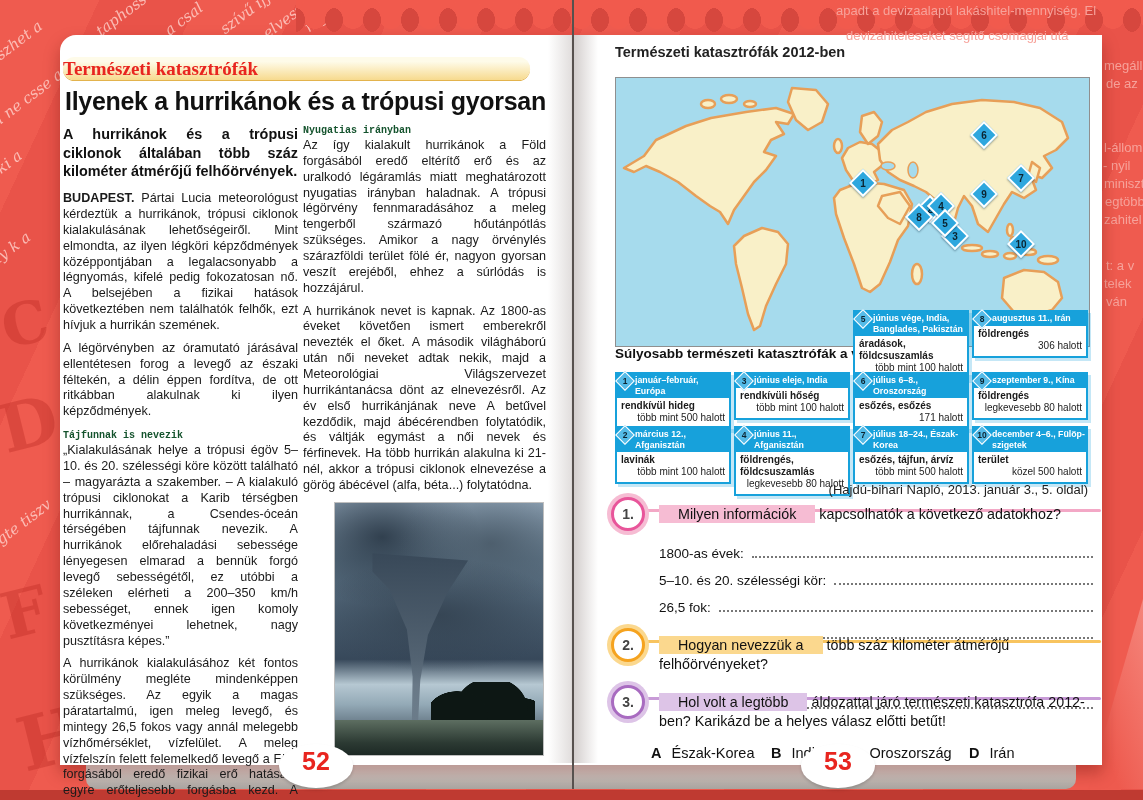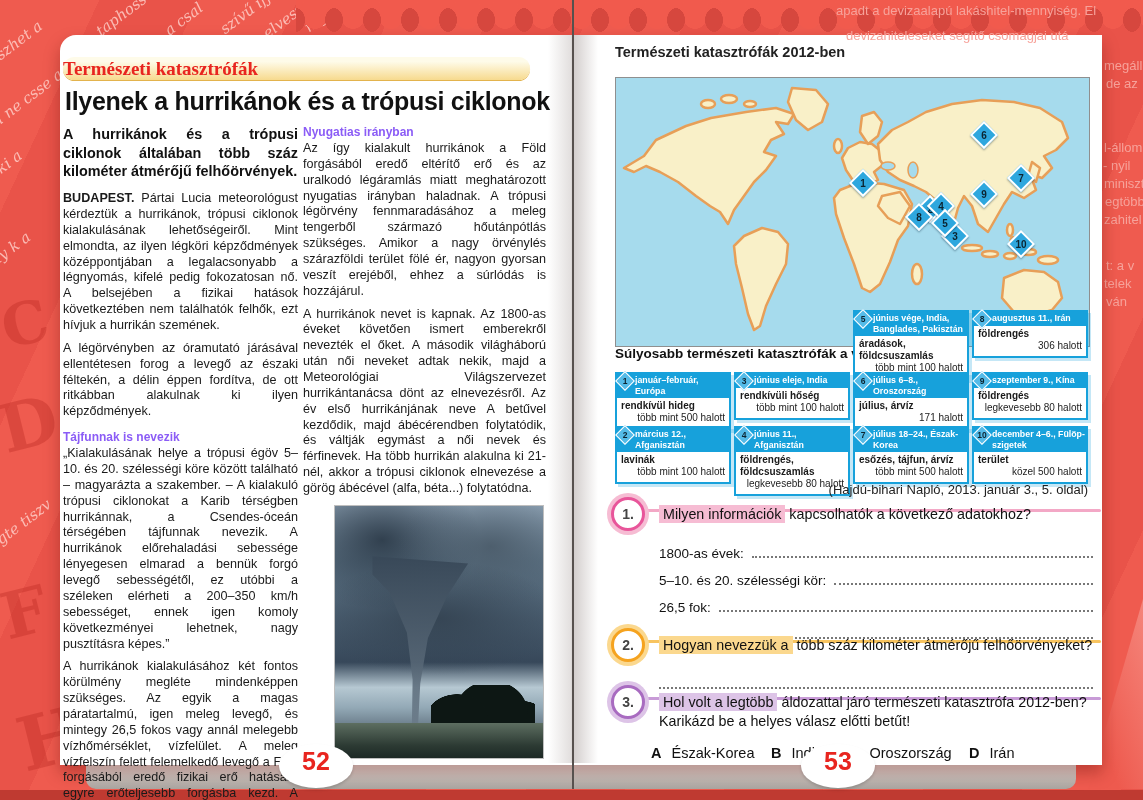--- a/index.html
+++ b/index.html
@@ -44,21 +44,21 @@
     background:linear-gradient(180deg,#fefbe9 20%,#f7da8e);box-shadow:0 1px 0 #e3b34d;
     display:flex;align-items:center;justify-content:flex-start;}
   .banner span{font-family:"Liberation Serif",serif;font-weight:bold;font-size:19px;color:#e8251f;}
   .headline{position:absolute;left:2px;top:52px;width:500px;font-size:25px;font-weight:bold;
     color:#111;letter-spacing:-.3px;}
   .cols{position:absolute;left:0;top:90px;width:510px;}
   .col1{position:absolute;left:0;top:0;width:235px;}
   .col2{position:absolute;left:240px;top:0;width:243px;}
   .lead{font-weight:bold;font-size:14.4px;line-height:1.3;text-align:justify;color:#111;margin:0 0 10px;}
   .para{font-size:12.6px;line-height:1.26;text-align:justify;color:#1a1a1a;margin:0 0 7px;}
-  .subhead{font-size:12px;font-weight:bold;color:#8b5cf6;margin:10px 0 2px;}
+  .subhead{font-size:10px;font-weight:bold;color:#14532d;margin:10px 0 2px;font-family:Liberation Mono, monospace;}
   
   .photo{position:relative;width:208px;height:252px;margin:8px 0 0 31px;border:1px solid #bfbfbf;
     overflow:hidden;background:linear-gradient(180deg,#8fa3b5 0%,#5f7587 22%,#45586a 48%,#37485a 62%,#b6c8d2 72%,#93a9b6 80%,#50606e 92%,#2f3d4a 100%);}
   .cloud{position:absolute;border-radius:50%;}
   .cl1{left:-25%;top:-14%;width:95%;height:55%;background:radial-gradient(closest-side,rgba(38,52,66,.85),transparent);}
   .cl2{left:30%;top:-8%;width:90%;height:48%;background:radial-gradient(closest-side,rgba(70,86,100,.8),transparent);}
   .cl3{left:-10%;top:22%;width:120%;height:45%;background:radial-gradient(closest-side,rgba(48,62,76,.75),transparent);}
   .funnel{position:absolute;left:18%;top:20%;width:46%;height:72%;
     background:linear-gradient(180deg,rgba(56,72,88,.95),rgba(110,126,140,.85));
     clip-path:polygon(0 0,100% 4%,78% 22%,58% 45%,50% 70%,47% 100%,41% 100%,42% 68%,36% 42%,18% 20%,0 10%);}
@@ -92,21 +92,21 @@
   .q{position:absolute;left:42px;width:478px;}
   .q1{top:470px;--c:#e8559a;--cl:#f6bcd3;--cr:#f3a8c6;}
   .q2{top:601px;--c:#f5a31f;--cl:#fbd88e;--cr:#f8c45f;}
   .q3{top:658px;--c:#a86bc0;--cl:#ddc4e7;--cr:#c89bd7;}
   .qtop{position:relative;padding-left:44px;}
   .qrule{position:absolute;left:26px;right:-8px;top:4px;height:3px;background:var(--cr);border-radius:2px;}
   .qbadge{position:absolute;left:-4px;top:-8px;width:28px;height:28px;border-radius:50%;background:#fff;
     border:3px solid var(--c);box-shadow:0 0 0 4px var(--cl);display:flex;align-items:center;
     justify-content:center;font-weight:bold;font-size:14px;color:#444;z-index:2;}
   .qtext{position:relative;z-index:1;font-size:14.3px;line-height:1.35;color:#111;}
-  .hl{background:var(--cl);padding:1px 4px;}
+  .hl{background:var(--cl);padding:1px 19px;}
   .qlines{margin-top:10px;padding-left:44px;}
   .qline{display:flex;align-items:flex-end;height:27px;}
   .qlabel{font-size:13.5px;color:#111;margin-right:8px;white-space:nowrap;}
   .dots{flex:1;border-bottom:2px dotted #777;transform:translateY(-3px);}
   .opts{display:flex;margin-top:13px;padding-left:36px;}
   .opt{display:flex;gap:10px;font-size:14.5px;color:#111;}
   .opt b{font-weight:bold;}
 </style>
 </head>
 <body>
@@ -140,21 +140,21 @@
 <div class="curl"></div>
 <div class="bottom-strip"></div>
 <div class="fore-edge"></div>
 
 <div class="spread"></div>
 
 <div class="pageL">
   <div class="banner">
     <span>Természeti katasztrófák</span>
   </div>
-  <div class="headline">Ilyenek a hurrikánok és a trópusi ciklonok</div>
+  <div class="headline">Ilyenek a hurrikánok és a trópusi gyorsan</div>
   <div class="cols">
     <div class="col1">
       <p class="lead">A hurrikánok és a trópusi ciklonok általában több száz kilométer átmérőjű felhőörvények.</p>
       <p class="para"><b>BUDAPEST.</b><span> Pártai Lucia meteorológust kérdeztük a hurrikánok, trópusi ciklonok kialakulásának lehetőségeiről. Mint elmondta, az ilyen légköri képződmények középpontjában a legalacsonyabb a légnyomás, kifelé pedig fokozatosan nő. A belsejében a fizikai hatások következtében nem találhatók felhők, ezt hívjuk a hurrikán szemének.</span></p>
       <p class="para">A légörvényben az óramutató járásával ellentétesen forog a levegő az északi féltekén, a délin éppen fordítva, de ott ritkábban alakulnak ki ilyen képződmények.</p>
       <div class="subhead">Tájfunnak is nevezik</div>
       <p class="para">„Kialakulásának helye a trópusi égöv 5–10. és 20. szélességi köre között található – magyarázta a szakember. – A kialakuló trópusi ciklonokat a Karib térségben hurrikánnak, a Csendes-óceán térségében tájfunnak nevezik. A hurrikánok előrehaladási sebessége lényegesen elmarad a bennük forgó levegő sebességétől, ez utóbbi a széleken elérheti a 200–350 km/h sebességet, ennek igen komoly következményei lehetnek, nagy pusztításra képes.”</p>
       <p class="para">A hurrikánok kialakulásához két fontos körülmény megléte mindenképpen szükséges. Az egyik a magas páratartalmú, igen meleg levegő, és mintegy 26,5 fokos vagy annál melegebb vízhőmérséklet, vízfelület. A meleg vízfelszín felett felemelkedő levegő a Föld forgásából eredő fizikai erő hatására egyre erőteljesebb forgásba kezd. A felemelkedő levegőben a magasban lévő hidegben kicsapódó párából kialakulnak a magasra tornyosuló gomolyfelhők, majd a forgás következtében szétterülő felhőkarok.</p>
     </div>
     <div class="col2">
@@ -278,21 +278,21 @@
     <div class="card-body">
         <div class="card-type">rendkívüli hőség</div>
         <div class="card-toll">több mint 100 halott</div>
       </div>
   </div>
   <div class="card" style="left:280px;top:337px;">
     <div class="card-head"><span class="dia">
           <i>6</i>
         </span><span>július 6–8., Oroszország</span></div>
     <div class="card-body">
-        <div class="card-type">július, árvíz</div>
+        <div class="card-type">esőzés, esőzés</div>
         <div class="card-toll">171 halott</div>
       </div>
   </div>
   <div class="card" style="left:399px;top:337px;">
     <div class="card-head"><span class="dia">
           <i>9</i>
         </span><span>szeptember 9., Kína</span></div>
     <div class="card-body">
         <div class="card-type">földrengés</div>
         <div class="card-toll">legkevesebb 80 halott</div>

